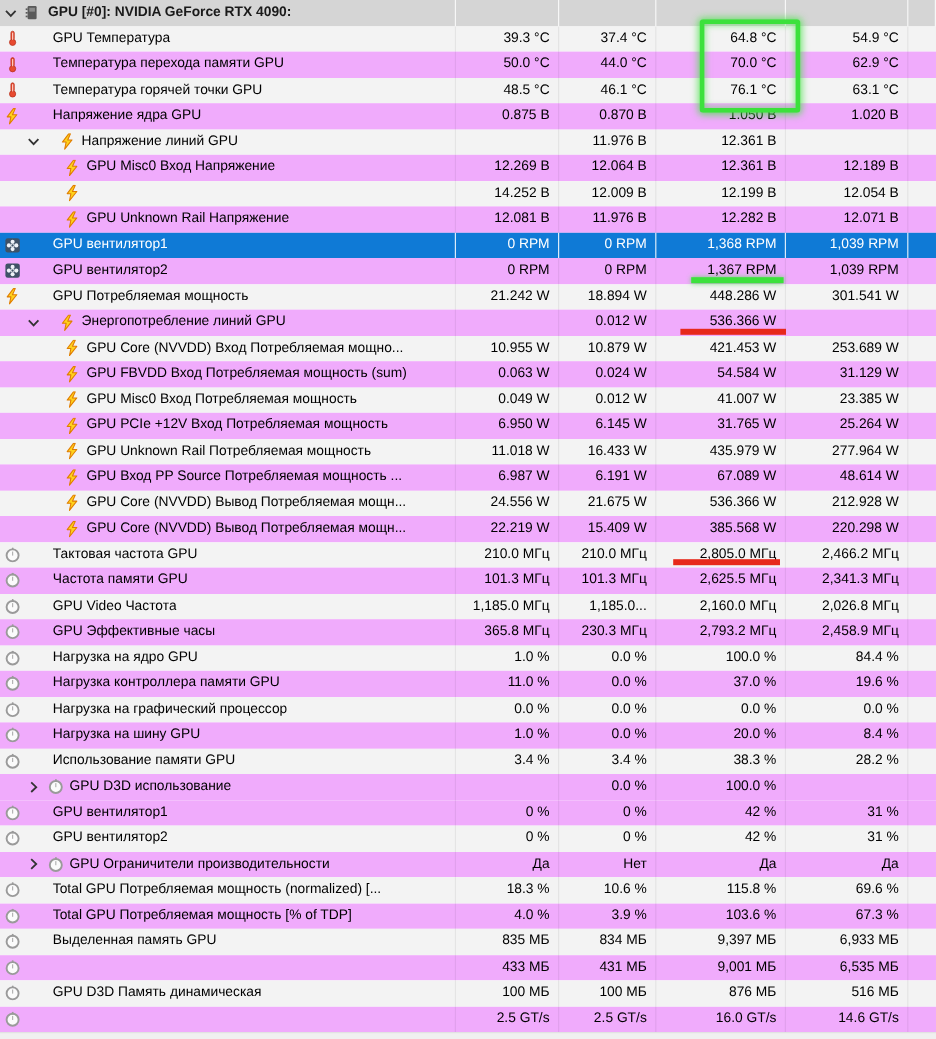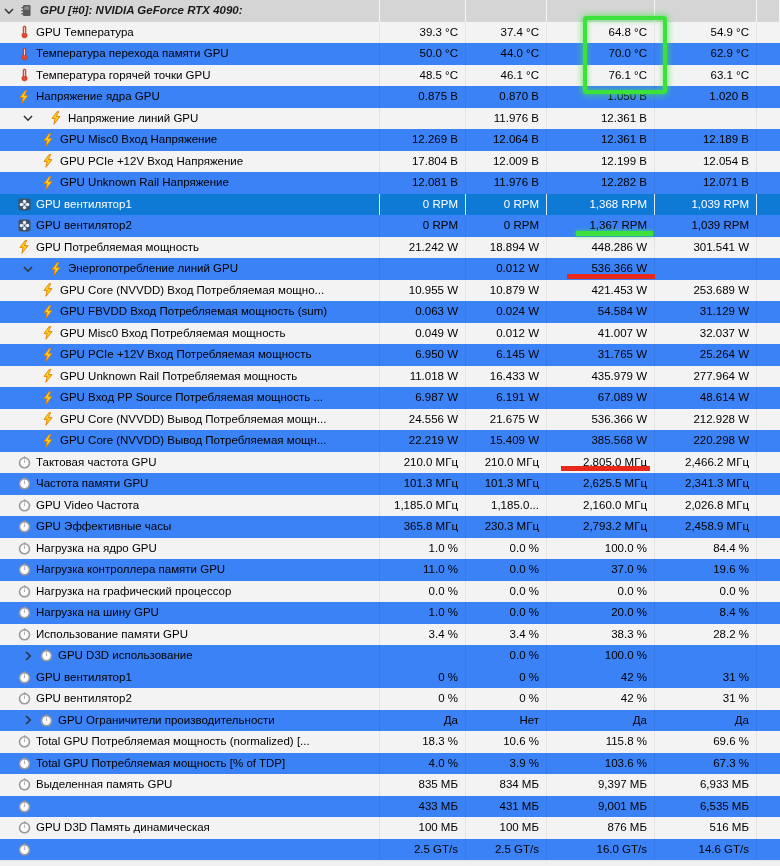--- a/index.html
+++ b/index.html
@@ -10,46 +10,46 @@
     font-family:"Liberation Sans","DejaVu Sans",sans-serif;
     font-size:11.5px;
     color:#000;
     overflow:hidden;
     user-select:none;
   }
   .row {
     display:grid;
     grid-template-columns:380px 86px 81px 108px 102px 23px;
     height:21.5px; line-height:21.5px;
-    background:#3b82f6;
+    background:#f0abfc;
   }
   .row.shade { background:#f3f3f3; }
   .row.selected { background:#0f7ad6; color:#fff; }
   .cell {
     overflow:hidden; white-space:nowrap;
     border-right:1px solid rgba(0,0,0,0.06);
     box-sizing:border-box;
   }
   .cell.val { text-align:right; padding-right:7px; }
   .cell:last-child { border-right:none; }
   .row.selected .cell { border-right:1px solid rgba(255,255,255,0.85); }
   .row.selected .cell:last-child { border-right:none; }
   .lab { display:flex; align-items:center; }
-  .ind0 { padding-left:18px; }
-  .ind1 { padding-left:42px;align-items:center; }
+  .ind0 { padding-left:4px;gap:22px; }
+  .ind1 { padding-left:54px;align-items:center; }
   .haschev { padding-left:22px; }
   .chev { width:13px; flex:0 0 13px; display:flex; align-items:center; }
   .chev.down { margin-right:15px; }
   .chev.right { margin-right:5px; }
   .icon { width:13px; flex:0 0 13px; margin-right:5px; display:flex; align-items:center; }
   .labtext { overflow:hidden; white-space:nowrap; }
   
   .header-row {
     background:#d5d5d5;
-    font-style:italic; font-weight:bold; color:#1a1a1a;
+    font-weight:bold; color:#1a1a1a;
   }
   .header-row .cell { border-right:1px solid rgba(255,255,255,0.8); }
   .header-row .lab { padding-left:3px; }
   .header-row .chev { margin-right:4px; }
   .header-row .icon { width:14px; flex:0 0 14px; margin-right:6px; }
   
   .hl-box {
     position:absolute; left:583px; top:16px; width:76px; height:70px;
     border:4px solid var(--green); border-radius:3px;
     box-shadow:0 0 6px 1px rgba(70,225,70,.75), inset 0 0 5px 1px rgba(70,225,70,.55);
@@ -198,23 +198,22 @@
         <div class="cell val">12.189 В</div>
         <div class="cell"></div>
       </div>
       <div class="row shade">
         <div class="cell lab ind1">
           <span class="icon">
             <svg width="12" height="14" viewBox="0 0 12 14">
               <polygon points="7.2,0.5 2,7.4 5.1,7.4 3.9,13.3 10,5.6 6.4,5.6 8.7,0.5" fill="#ffd21c" stroke="#e07d00" stroke-width="0.9" stroke-linejoin="round"></polygon>
             </svg>
           </span>
-          <span class="labtext">GPU PCIe +12V Вход Напряжение</span>
-        </div>
-        <div class="cell val">17.804 В</div>
+        </div>
+        <div class="cell val">14.252 В</div>
         <div class="cell val">12.009 В</div>
         <div class="cell val">12.199 В</div>
         <div class="cell val">12.054 В</div>
         <div class="cell"></div>
       </div>
       <div class="row">
         <div class="cell lab ind1">
           <span class="icon">
             <svg width="12" height="14" viewBox="0 0 12 14">
               <polygon points="7.2,0.5 2,7.4 5.1,7.4 3.9,13.3 10,5.6 6.4,5.6 8.7,0.5" fill="#ffd21c" stroke="#e07d00" stroke-width="0.9" stroke-linejoin="round"></polygon>
@@ -338,21 +337,21 @@
           <span class="icon">
             <svg width="12" height="14" viewBox="0 0 12 14">
               <polygon points="7.2,0.5 2,7.4 5.1,7.4 3.9,13.3 10,5.6 6.4,5.6 8.7,0.5" fill="#ffd21c" stroke="#e07d00" stroke-width="0.9" stroke-linejoin="round"></polygon>
             </svg>
           </span>
           <span class="labtext">GPU Misc0 Вход Потребляемая мощность</span>
         </div>
         <div class="cell val">0.049 W</div>
         <div class="cell val">0.012 W</div>
         <div class="cell val">41.007 W</div>
-        <div class="cell val">32.037 W</div>
+        <div class="cell val">23.385 W</div>
         <div class="cell"></div>
       </div>
       <div class="row">
         <div class="cell lab ind1">
           <span class="icon">
             <svg width="12" height="14" viewBox="0 0 12 14">
               <polygon points="7.2,0.5 2,7.4 5.1,7.4 3.9,13.3 10,5.6 6.4,5.6 8.7,0.5" fill="#ffd21c" stroke="#e07d00" stroke-width="0.9" stroke-linejoin="round"></polygon>
             </svg>
           </span>
           <span class="labtext">GPU PCIe +12V Вход Потребляемая мощность</span>

